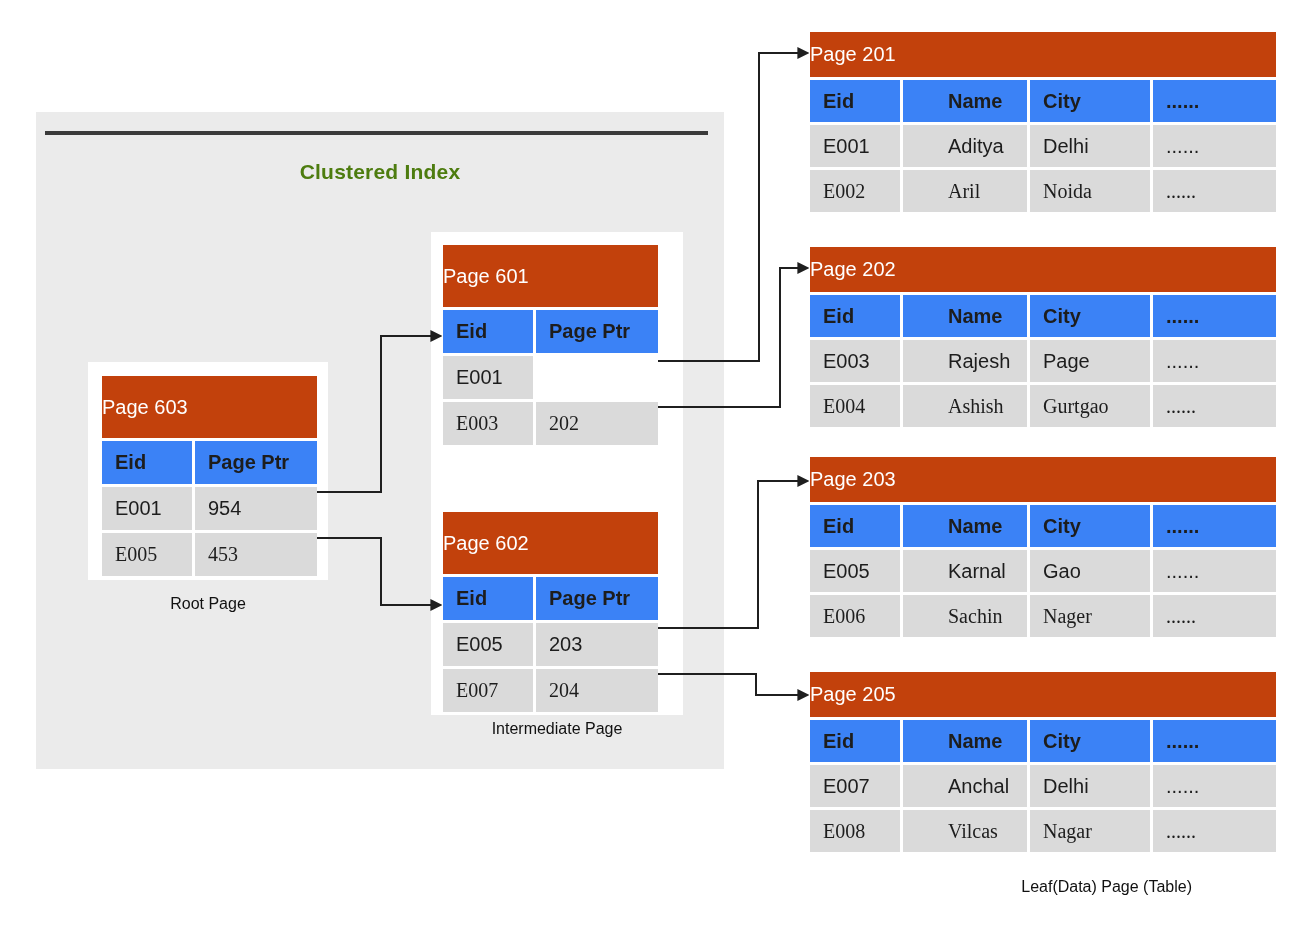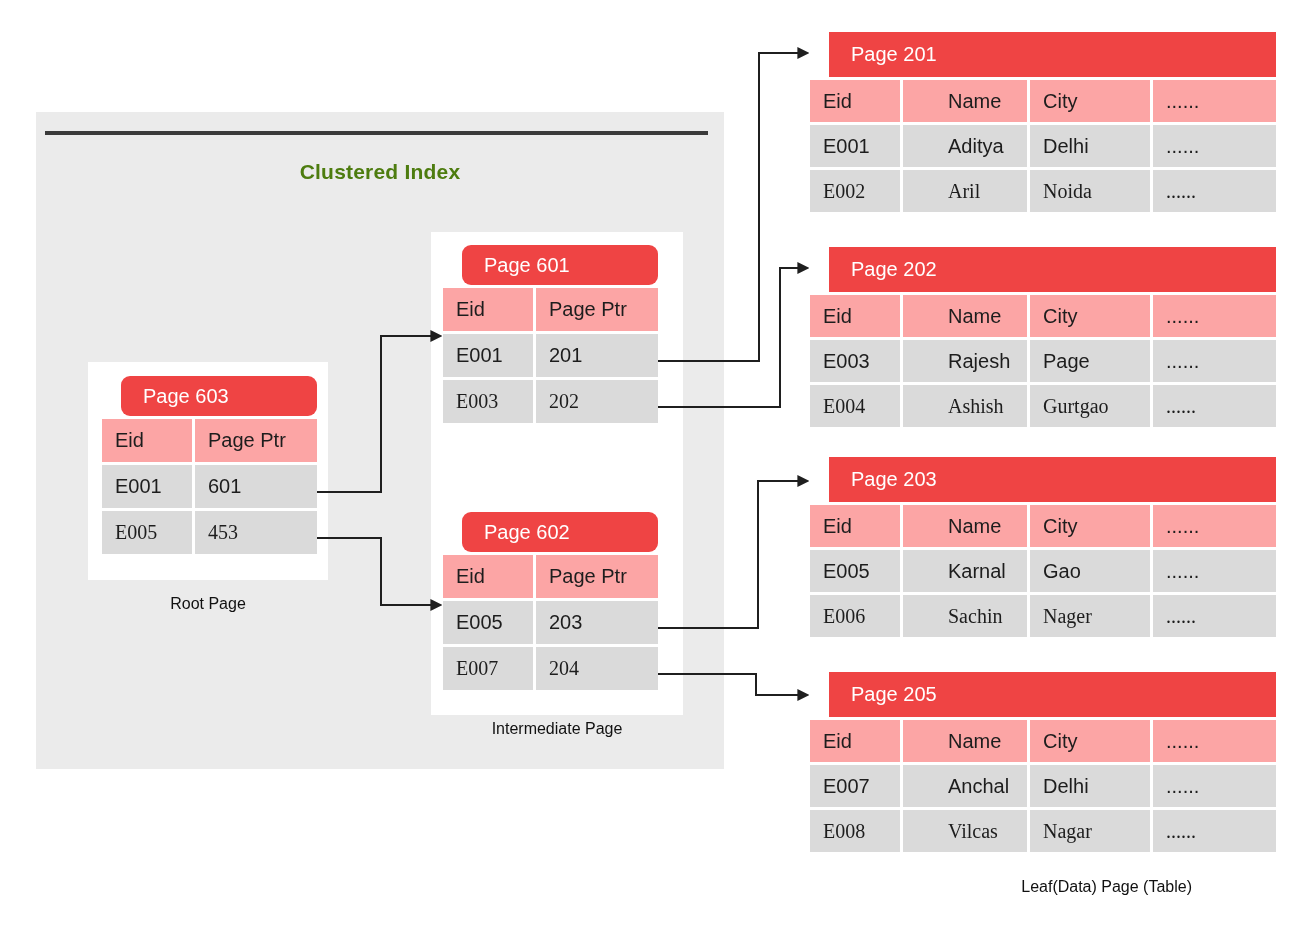--- a/index.html
+++ b/index.html
@@ -12,35 +12,35 @@
   .main-title{
     position:absolute;left:180px;top:160px;width:400px;text-align:center;
     font-size:21px;font-weight:600;letter-spacing:.2px;color:#4d7c0f;
   }
   .wrap{position:absolute;background:#ffffff;}
   .wrap-root{left:88px;top:362px;width:240px;height:218px;}
   .wrap-mid{left:431px;top:232px;width:252px;height:483px;}
 
   .tbl{position:absolute;}
   .tbl .bar{
-    background:#ef4444;color:#ffffff;font-size:20px;
-    padding-left:22px;margin-bottom:3px;display:flex;align-items:center;margin-left:19px;
+    background:#c2410c;color:#ffffff;font-size:20px;
+    margin-bottom:3px;display:flex;align-items:center;
   }
   .tbl .row{display:flex;margin-bottom:3px;}
   .tbl .row:last-child{margin-bottom:0;font-family:Liberation Serif, serif;}
   .tbl .cell{
     background:#dadada;font-size:20px;box-sizing:border-box;
     padding-left:13px;display:flex;align-items:center;margin-right:3px;
   }
   .tbl .cell:last-child{margin-right:0;}
-  .tbl .row.hdr .cell{background:#fca5a5;}
+  .tbl .row.hdr .cell{background:#3b82f6;font-weight:bold;}
 
   
   .tbl.idx{width:215px;}
-  .tbl.idx .bar{height:40px;border-radius:9px;}
+  .tbl.idx .bar{height:62px;}
   .tbl.idx .cell{height:43px;}
   .tbl.idx .c0{width:90px;}
   .tbl.idx .c1{width:122px;}
 
   
   .tbl.leaf{width:466px;}
   .tbl.leaf .bar{height:45px;}
   .tbl.leaf .cell{height:42px;}
   .tbl.leaf .c0{width:90px;}
   .tbl.leaf .c1{width:124px;padding-left:45px;}
@@ -75,37 +75,36 @@
   <div class="wrap wrap-mid"></div>
 
   <div class="tbl idx t-root">
     <div class="bar">Page 603</div>
     <div class="row hdr">
       <div class="cell c0">Eid</div>
       <div class="cell c1">Page Ptr</div>
     </div>
     <div class="row">
       <div class="cell c0">E001</div>
-      <div class="cell c1">601</div>
+      <div class="cell c1">954</div>
     </div>
     <div class="row">
       <div class="cell c0">E005</div>
       <div class="cell c1">453</div>
     </div>
   </div>
 
   <div class="tbl idx t-601">
     <div class="bar">Page 601</div>
     <div class="row hdr">
       <div class="cell c0">Eid</div>
       <div class="cell c1">Page Ptr</div>
     </div>
     <div class="row">
       <div class="cell c0">E001</div>
-      <div class="cell c1">201</div>
     </div>
     <div class="row">
       <div class="cell c0">E003</div>
       <div class="cell c1">202</div>
     </div>
   </div>
 
   <div class="tbl idx t-602">
     <div class="bar">Page 602</div>
     <div class="row hdr">

